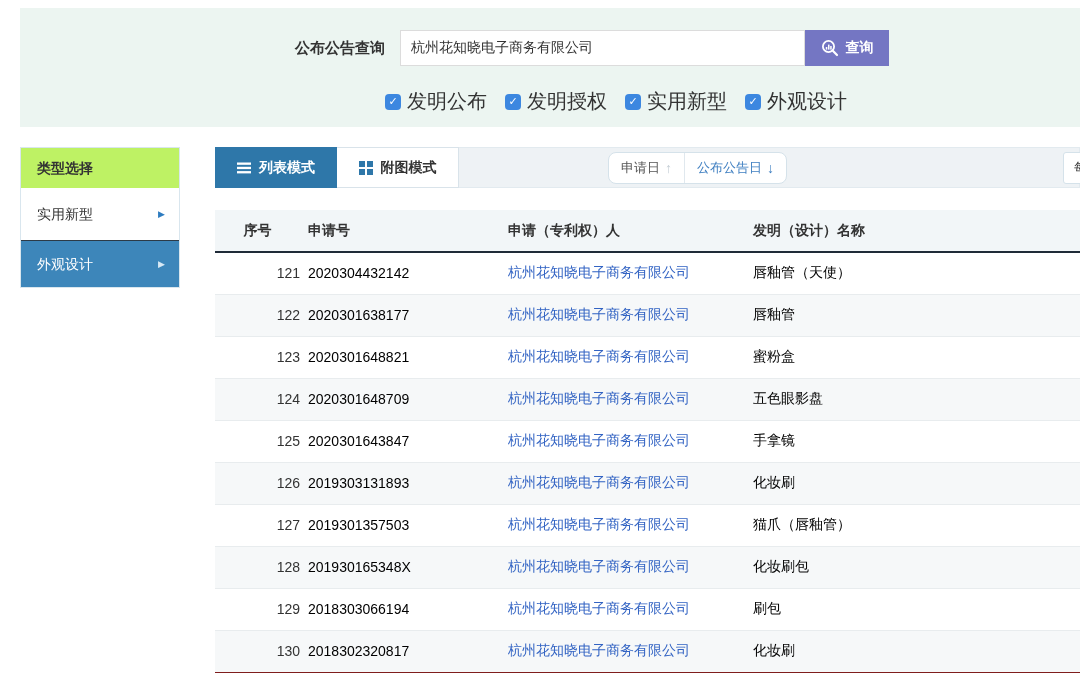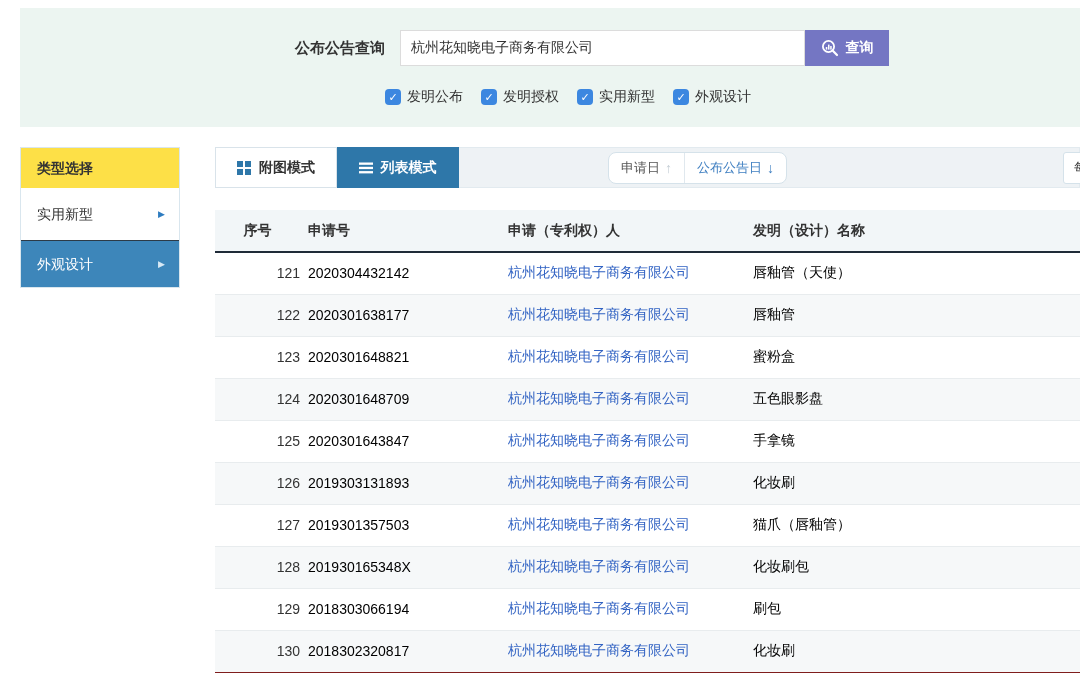--- a/index.html
+++ b/index.html
@@ -17,26 +17,26 @@
   .query-input { position:absolute; left:380px; top:22px; width:405px; height:36px;
     border:1px solid #dcdcdc; background:#fff; padding:0 10px; font-size:14px; color:#333;
     font-family:inherit; outline:none; }
   .search-btn { position:absolute; left:785px; top:22px; width:84px; height:36px;
     background:#7476c3; color:#fff; border:none; font-size:14px; font-weight:bold;
     display:flex; align-items:center; justify-content:center; gap:7px; cursor:pointer; font-family:inherit; }
   .cb-row { position:absolute; left:365px; top:80px; display:flex; gap:18px; }
   .cb-item { display:flex; align-items:center; gap:6px; cursor:pointer; }
   .cb-box { width:16px; height:16px; border-radius:4px; background:#3c87e0; color:#fff;
     font-size:11px; font-weight:bold; display:flex; align-items:center; justify-content:center; line-height:1; }
-  .cb-item span.cb-label { font-size:14px; color:#333; }
+  .cb-item span.cb-label { font-size:20px; color:#333; }
 
   
   .sidebar { position:absolute; left:20px; top:147px; width:160px; background:#fff;
     border:1px solid #d9e6ee; }
-  .sidebar-title { height:40px; line-height:40px; padding-left:16px; background:#fde047;
+  .sidebar-title { height:40px; line-height:40px; padding-left:16px; background:#bef264;
     font-size:14px; font-weight:bold; color:#333; }
   .sidebar-item { height:52px; line-height:52px; padding:0 14px 0 16px; font-size:14px;
     color:#333; background:#fff; display:flex; align-items:center; justify-content:space-between; cursor:pointer; }
   .sidebar-item .arrow { font-size:9px; color:#2e7cc0; }
   .sidebar-divider { border-top:1px solid #2c3a47; }
   .sidebar-item.selected { height:46px; line-height:46px; background:#3d86ba; color:#fff; }
   .sidebar-item.selected .arrow { color:#d8e9f5; }
 
   
   .toolbar { position:absolute; left:215px; top:147px; width:865px; height:41px;
@@ -125,40 +125,40 @@
   </div>
   <div class="sidebar-divider"></div>
   <div class="sidebar-item selected">
     <span>外观设计</span>
     <span class="arrow">▶</span>
   </div>
 </div>
 
 <div class="toolbar">
   <div class="tabs">
+    <div class="tab active">
+      <span class="ic">
+        <svg width="14" height="14" viewBox="0 0 14 14" fill="currentColor">
+          <rect x="0" y="1.5" width="14" height="2.3"></rect>
+            <rect x="0" y="5.8" width="14" height="2.3"></rect>
+          <rect x="0" y="10.1" width="14" height="2.3"></rect>
+        </svg>
+      </span>
+      <span>列表模式</span>
+    </div>
     <div class="tab">
       <span class="ic">
         <svg width="14" height="14" viewBox="0 0 14 14" fill="currentColor">
           <rect x="0" y="0" width="6" height="6"></rect>
             <rect x="8" y="0" width="6" height="6"></rect>
           <rect x="0" y="8" width="6" height="6"></rect>
             <rect x="8" y="8" width="6" height="6"></rect>
         </svg>
       </span>
       <span>附图模式</span>
-    </div>
-    <div class="tab active">
-      <span class="ic">
-        <svg width="14" height="14" viewBox="0 0 14 14" fill="currentColor">
-          <rect x="0" y="1.5" width="14" height="2.3"></rect>
-            <rect x="0" y="5.8" width="14" height="2.3"></rect>
-          <rect x="0" y="10.1" width="14" height="2.3"></rect>
-        </svg>
-      </span>
-      <span>列表模式</span>
     </div>
   </div>
   <div class="sort-group">
     <span class="sort-seg">
       <span>申请日</span>
       <span class="arr">↑</span>
     </span>
     <span class="sort-vdiv"></span>
     <span class="sort-seg active">
       <span>公布公告日</span>

